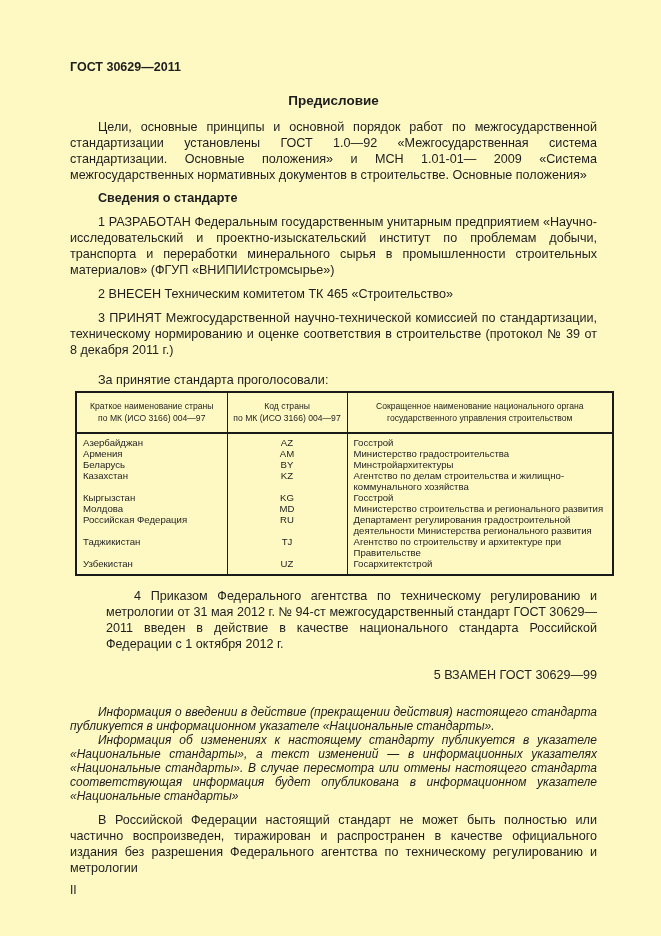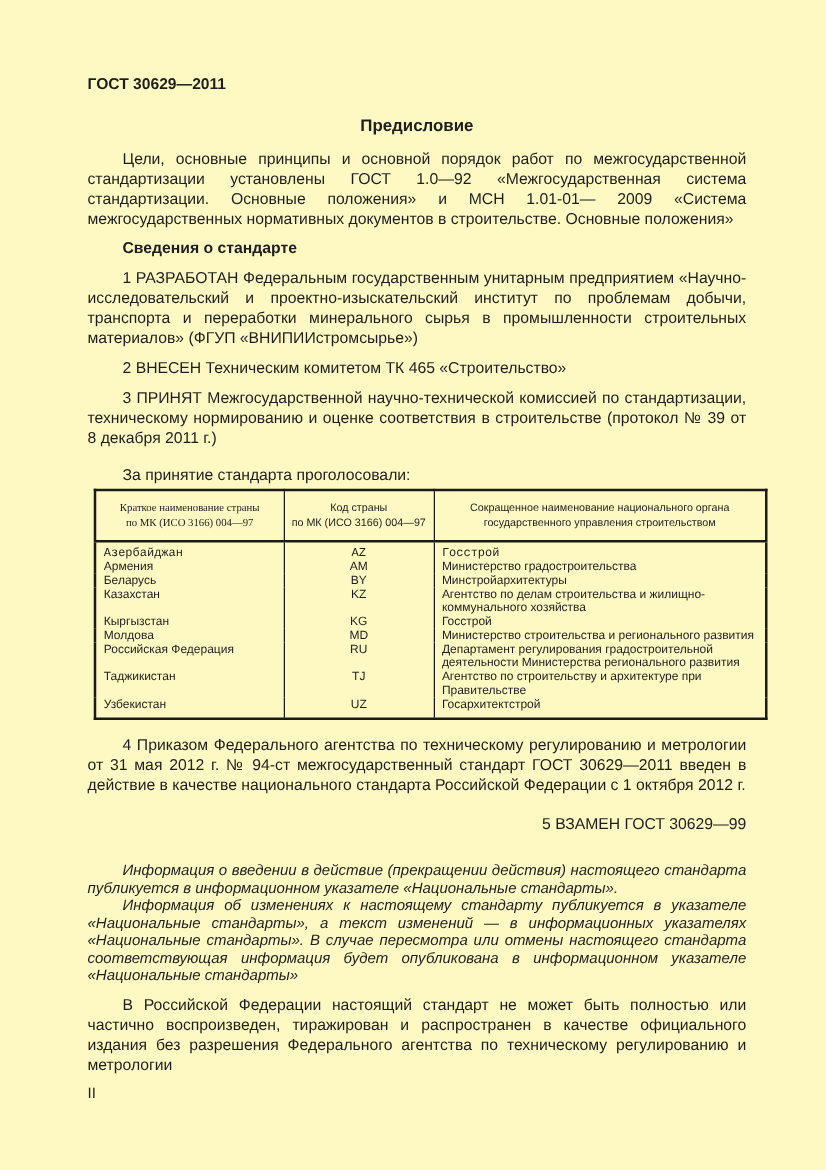--- a/index.html
+++ b/index.html
@@ -47,28 +47,28 @@
     padding: 8px 4px;
     border-bottom: 2px solid #1a1a1a;
   }
   table.vote-table td {
     font-size: 9.6px; line-height: 11px;
     vertical-align: top;
     padding: 0 6px;
   }
   table.vote-table th + th,
   table.vote-table td + td { border-left: 1px solid #1a1a1a; }
-  table.vote-table .col-country { width: 151px; font-family: Liberation Serif, serif; }
+  table.vote-table .col-country { width: 151px; }
   table.vote-table .col-code    { width: 120px; }
   table.vote-table .col-org     { width: 266px; }
   table.vote-table td.code-cell { text-align: center; }
-  table.vote-table tbody tr:first-child td { padding-top: 3px; font-family: Liberation Mono, monospace; }
+  table.vote-table tbody tr:first-child td { padding-top: 3px; }
   table.vote-table tbody tr:last-child td  { padding-bottom: 5px; }
 
-  .item4 { margin-top: 12px; }
+  .item4 { margin-top: 12px; margin-left: 36px; }
   .item5 { margin-top: 15px; text-align: right; }
 
   .notices { margin-top: 22px; }
   .notice {
     margin: 0; font-size: 12px; line-height: 14px;
     font-style: italic; text-align: justify; text-indent: 28px;
   }
 
   .copyright {
     margin: 34px 2px 0 0;

